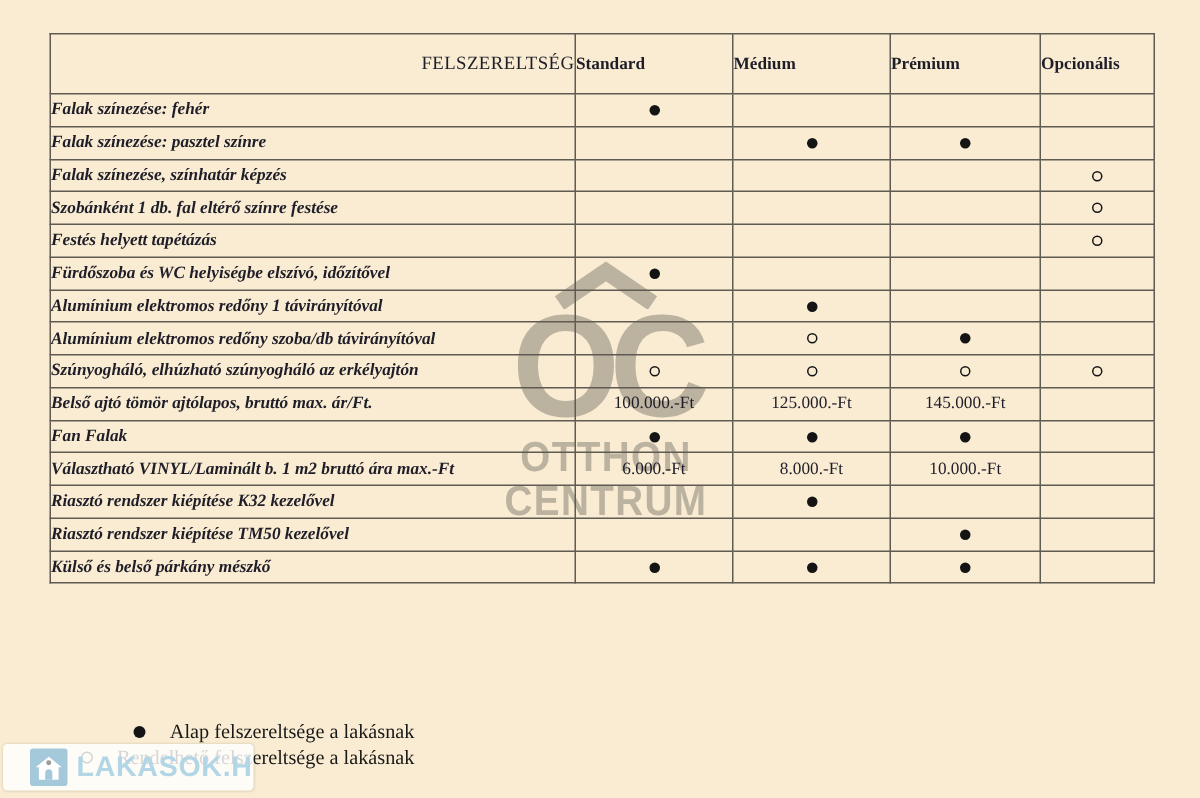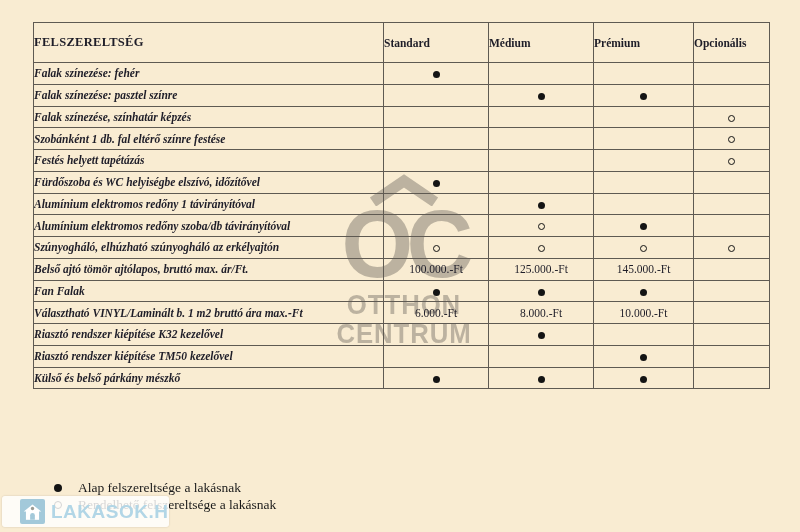--- a/index.html
+++ b/index.html
@@ -42,39 +42,39 @@
     position: absolute; left: 33px; top: 22px; width: 737px;
     border-collapse: collapse; table-layout: fixed; z-index: 2;
     color: var(--text-dark);
   }
   table.equipment th, table.equipment td {
     border: 1px solid var(--table-border);
     padding: 0; overflow: hidden; white-space: nowrap;
   }
   thead tr { height: 40px; }
   tbody tr { height: 21.76px; }
-  th.feature-head { font-size: 12.5px; font-weight: bold; text-align: left; letter-spacing: 0.3px; }
+  th.feature-head { font-size: 12.5px; font-weight: normal; text-align: right; letter-spacing: 0.3px; }
   th.col-head { font-size: 11.5px; font-weight: bold; text-align: left; }
   td.feature {
     font-size: 11.5px; font-weight: bold; font-style: italic;
     text-align: left; padding-left: 8px;
   }
   td.mark, td.price { text-align: center; vertical-align: middle; }
   td.price { font-size: 11.5px; font-weight: normal; }
   .dot {
     display: inline-block; width: 7px; height: 7px;
     border-radius: 50%; background: #141414; vertical-align: middle;
   }
   .dot.hollow {
     width: 7px; height: 7px; background: transparent; border: 1.6px solid #141414;
   }
 
   
   .legend { position: absolute; left: 54px; top: 479px; z-index: 2; color: #191919; }
-  .legend-item { display: flex; align-items: center; height: 17px; font-size: 13.5px; }
+  .legend-item { display: flex; align-items: center; height: 17px; font-size: 13.5px; justify-content: flex-end; }
   .legend-item .dot { width: 8px; height: 8px; margin-right: 16px; flex: 0 0 auto; }
   .legend-item .dot.hollow { width: 8px; height: 8px; }
 
   
   .lakasok-badge {
     position: absolute; left: 2px; top: 496px; width: 167px; height: 31px;
     background: rgba(255, 255, 255, 0.82); border-radius: 3px;
     box-shadow: 0 0 2px rgba(0,0,0,0.18);
     display: flex; align-items: center; z-index: 3; padding-left: 14px;
   }

